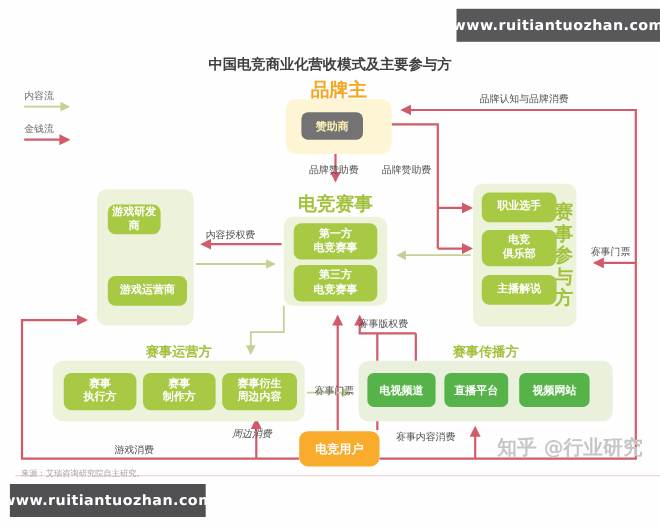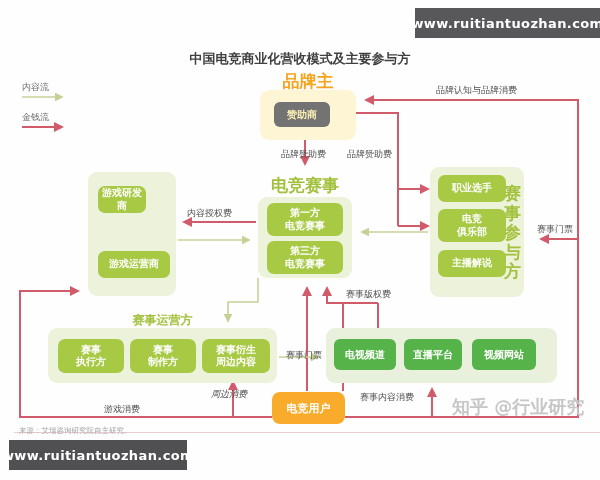--- a/index.html
+++ b/index.html
@@ -107,33 +107,34 @@
 
   <div class="sectitle" style="left:48px;top:312px;width:229px;">赛事运营方</div>
   <div class="panel" style="left:48px;top:328px;width:229px;height:55px;"></div>
   <div class="gbox" style="left:58px;top:339px;width:66px;height:34px;">赛事
 执行方</div>
   <div class="gbox" style="left:130px;top:339px;width:66px;height:34px;">赛事
 制作方</div>
   <div class="gbox" style="left:202px;top:339px;width:68px;height:34px;">赛事衍生
 周边内容</div>
 
+  <div class="sectitle" style="left:326px;top:312px;width:231px;">赛事传播方</div>
   <div class="panel" style="left:326px;top:328px;width:231px;height:55px;background:#e9f1dc;"></div>
   <div class="dgbox" style="left:334px;top:339px;width:62px;height:31px;">电视频道</div>
   <div class="dgbox" style="left:404px;top:339px;width:58px;height:31px;">直播平台</div>
   <div class="dgbox" style="left:472px;top:339px;width:64px;height:31px;">视频网站</div>
 
   <div class="user" style="left:272px;top:392px;width:73px;height:32px;">电竞用户</div>
 
   <div class="elabel" style="left:436px;top:84px;">品牌认知与品牌消费</div>
   <div class="elabel" style="left:281px;top:148px;">品牌赞助费</div>
   <div class="elabel" style="left:347px;top:148px;">品牌赞助费</div>
   <div class="elabel" style="left:187px;top:207px;">内容授权费</div>
   <div class="elabel" style="left:537px;top:223px;">赛事门票</div>
-  <div class="elabel" style="left:346px;top:288px;font-family:Liberation Mono, monospace;">赛事版权费</div>
+  <div class="elabel" style="left:326px;top:288px;font-family:Liberation Mono, monospace;">赛事版权费</div>
   <div class="elabel" style="left:286px;top:312px;margin-top:37px;">赛事门票</div>
   <div class="elabel" style="left:211px;top:388px;font-style:italic;">周边消费</div>
   <div class="elabel" style="left:104px;top:403px;">游戏消费</div>
   <div class="elabel" style="left:360px;top:391px;">赛事内容消费</div>
 
   <div class="frameline" style="left:14px;top:432px;width:586px;"></div>
   <div class="source" style="left:19px;top:426px;">来源：艾瑞咨询研究院自主研究。</div>
   <div class="watermark" style="left:452px;top:395px;">知乎 @行业研究</div>
 
 </div>

